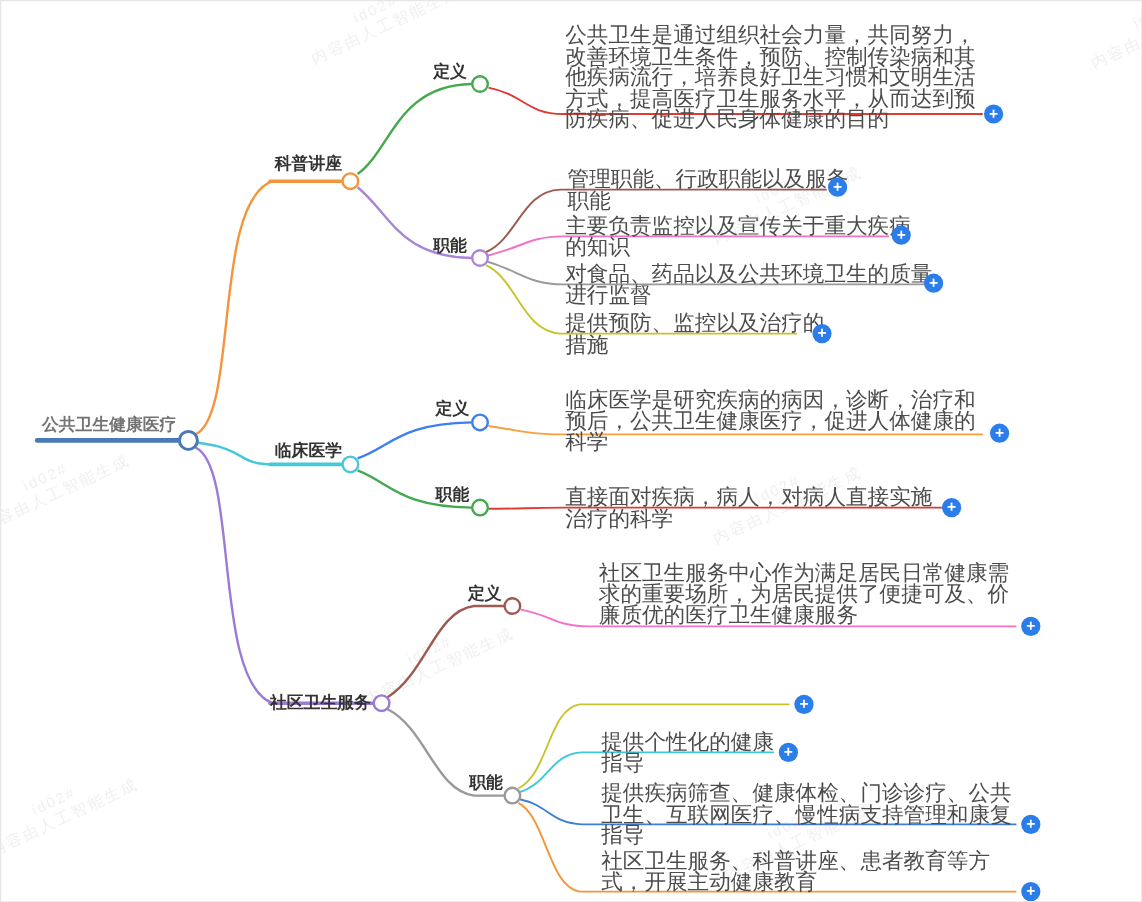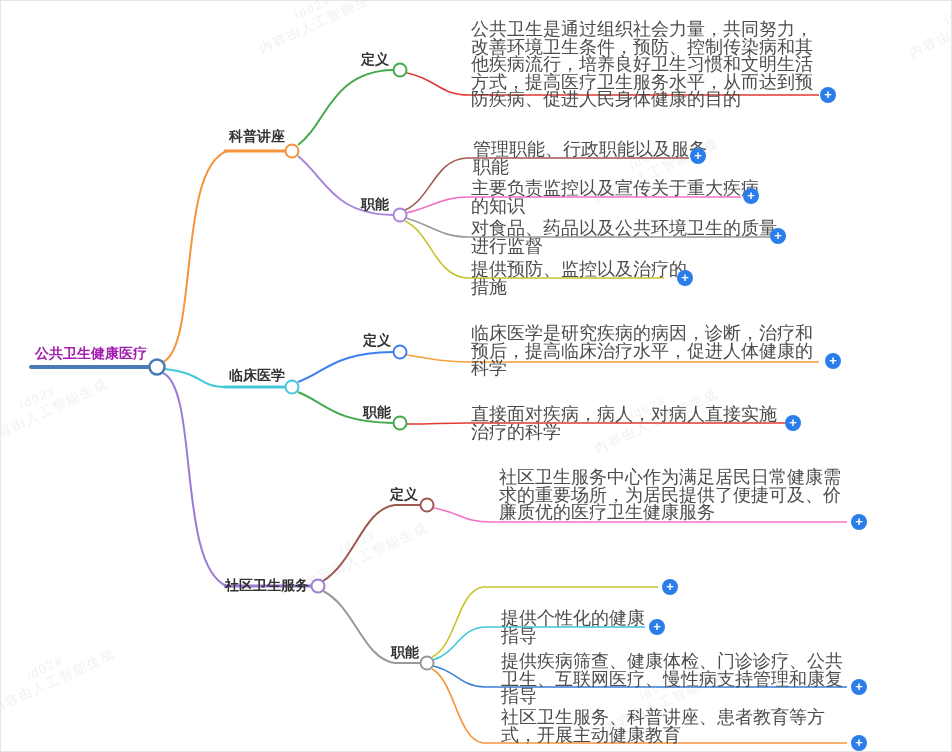--- a/index.html
+++ b/index.html
@@ -3,21 +3,21 @@
 <meta charset="utf-8">
 <style>
   html,body{margin:0;padding:0;background:#f2f2f2;}
   .canvas{
     position:relative;width:952px;height:752px;background:#ffffff;
     overflow:hidden;font-family:"Liberation Sans",sans-serif;
     border:1px solid #e6e6e6;box-sizing:border-box;
   }
   svg.links{position:absolute;left:0;top:0;width:952px;height:752px;}
   .node-label{position:absolute;font-size:14px;font-weight:bold;color:#333;white-space:nowrap;}
-  .root-label{color:#a21caf;}
+  .root-label{color:#737373;}
   .leaf-text{position:absolute;font-size:18px;color:#4c4c4c;line-height:17.5px;}
   .add-btn{
     position:absolute;width:16px;height:16px;border-radius:50%;
     background:#2b7de9;color:#fff;font-size:13px;line-height:15px;
     text-align:center;cursor:pointer;font-weight:bold;user-select:none;
   }
   .watermark{
     position:absolute;transform:rotate(-25deg);color:rgba(130,130,130,0.13);
     font-size:13px;letter-spacing:2px;white-space:nowrap;pointer-events:none;
   }
@@ -126,21 +126,21 @@
   <div class="node-label lb-clin-def">定义</div>
   <div class="node-label lb-clin-func">职能</div>
   <div class="node-label lb-comm-def">定义</div>
   <div class="node-label lb-comm-func">职能</div>
 
   <div class="leaf-text tx-pub-def">公共卫生是通过组织社会力量，共同努力，改善环境卫生条件，预防、控制传染病和其他疾病流行，培养良好卫生习惯和文明生活方式，提高医疗卫生服务水平，从而达到预防疾病、促进人民身体健康的目的</div>
   <div class="leaf-text tx-pub-f1">管理职能、行政职能以及服务职能</div>
   <div class="leaf-text tx-pub-f2">主要负责监控以及宣传关于重大疾病的知识</div>
   <div class="leaf-text tx-pub-f3">对食品、药品以及公共环境卫生的质量进行监督</div>
   <div class="leaf-text tx-pub-f4">提供预防、监控以及治疗的措施</div>
-  <div class="leaf-text tx-clin-def">临床医学是研究疾病的病因，诊断，治疗和预后，提高临床治疗水平，促进人体健康的科学</div>
+  <div class="leaf-text tx-clin-def">临床医学是研究疾病的病因，诊断，治疗和预后，公共卫生健康医疗，促进人体健康的科学</div>
   <div class="leaf-text tx-clin-func">直接面对疾病，病人，对病人直接实施治疗的科学</div>
   <div class="leaf-text tx-comm-def">社区卫生服务中心作为满足居民日常健康需求的重要场所，为居民提供了便捷可及、价廉质优的医疗卫生健康服务</div>
   <div class="leaf-text tx-comm-f2">提供个性化的健康指导</div>
   <div class="leaf-text tx-comm-f3">提供疾病筛查、健康体检、门诊诊疗、公共卫生、互联网医疗、慢性病支持管理和康复指导</div>
   <div class="leaf-text tx-comm-f4">社区卫生服务、科普讲座、患者教育等方式，开展主动健康教育</div>
 
   <div class="add-btn ab1">+</div>
   <div class="add-btn ab2">+</div>
   <div class="add-btn ab3">+</div>
   <div class="add-btn ab4">+</div>

